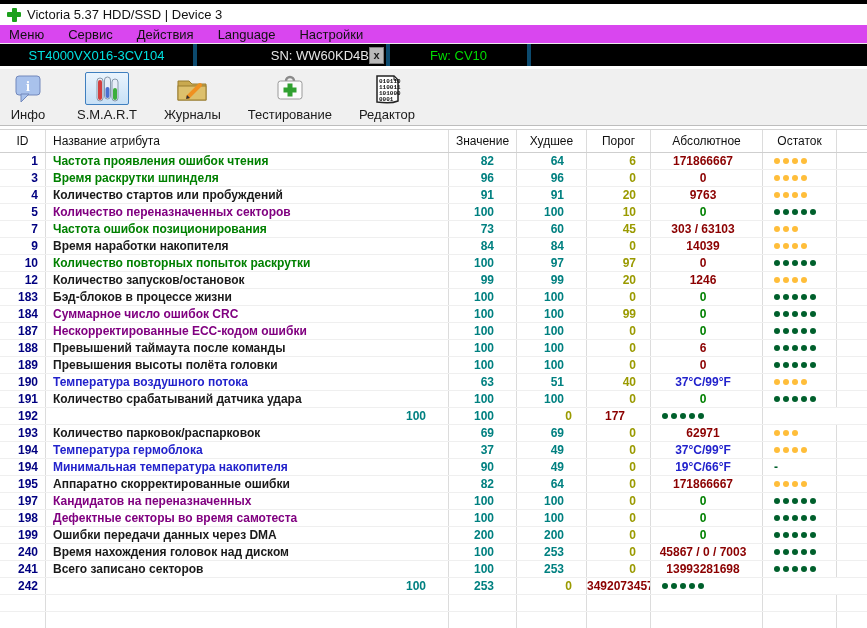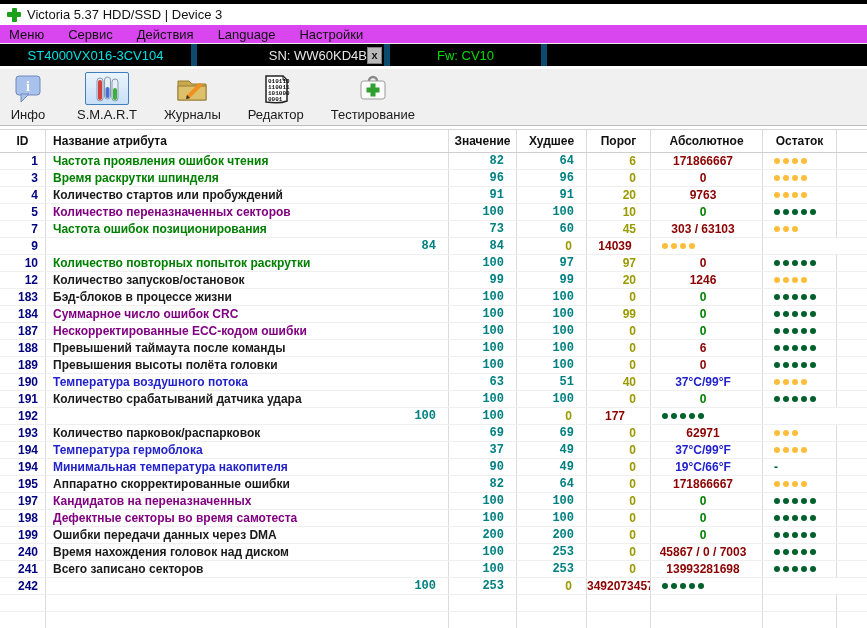--- a/index.html
+++ b/index.html
@@ -18,52 +18,52 @@
   .app-cross::after{ content:""; position:absolute; top:4.5px; left:0; width:14px; height:5px; background:#1ca01c; border-radius:1px;}
   .title-text{ font-size:13px; color:#111; }
 
   
   .menubar{ height:19px; display:flex; align-items:center; background:#d946ef; font-size:13px; color:#111; border-bottom:1px solid #ededed;}
   .menu-item{ margin-left:24px; cursor:default; }
   .menu-item:first-child{ margin-left:9px; }
 
   
   .devicebar{ height:22px; background:#000; display:flex; align-items:stretch; font-size:13px; }
-  .seg{ display:flex; align-items:center; justify-content:center; border-right:6px solid #0c4a6e; }
+  .seg{ display:flex; align-items:center; justify-content:center; border-right:4px solid #0c4a6e; }
   .seg-model{ width:197px; color:var(--model-cyan); }
   .seg-sn{ width:193px; color:var(--sn-white); position:relative; }
   .seg-sn .sn-text{ flex:1; text-align:right; }
   .xbtn{ width:15px; height:17px; margin-right:2px; background:#b9b9b9; border:1px solid #7e7e7e;
          color:#1a1a1a; font-size:11px; font-weight:bold; line-height:14px; text-align:center; cursor:pointer; }
-  .seg-fw{ width:157px; color:var(--fw-green);text-align:right; }
+  .seg-fw{ width:141px; color:var(--fw-green);text-align:right; }
   .seg-rest{ flex:1; border-right:none; }
 
   .gap3{ height:3px; background:#fff; }
 
   
   .toolbar{ height:57px; background:#f0f0f0; border-bottom:1px solid #bdbdbd; display:flex; align-items:flex-start; padding:3px 0 0 6px; }
   .tbtn{ display:flex; flex-direction:column; align-items:center; margin-right:27px; cursor:pointer; }
   .ticon{ width:44px; height:33px; display:flex; align-items:center; justify-content:center; border:1px solid transparent; border-radius:2px; }
   .tbtn.selected .ticon{ background:linear-gradient(#eaf4fd,#c7e0f6); border:1px solid #3f7fbf; }
   .tlabel{ font-size:13px; color:#1a1a1a; margin-top:2px; white-space:nowrap; }
 
   
   .smart-table{ width:867px; background:#fff; }
   .thead,.trow{ display:grid; grid-template-columns:46px 403px 68px 70px 64px 112px 74px 1fr; }
-  .thead{ height:24px; line-height:22px; border-top:1px solid #d4d4d4; border-bottom:1px solid #cfcfcf; font-weight:bold; font-size:12px; color:#111;}
+  .thead{ height:24px; line-height:22px; border-top:1px solid #d4d4d4; border-bottom:1px solid #cfcfcf; font-weight:normal; font-size:12px; color:#111;}
   .thead .cell{ text-align:center; }
   .thead .h-name{ text-align:left; padding-left:7px; }
   .trow{ height:17px; line-height:16px; border-bottom:1px solid #efefef; font-size:12px; font-weight:bold; }
   .cell{ border-right:1px solid #dcdcdc; overflow:hidden; white-space:nowrap; }
   .cell:last-child{ border-right:none; }
   .c-id{ text-align:right; padding-right:7px; color:var(--id-navy); }
   .c-name{ padding-left:7px; }
   .nc-green{ color:var(--name-green); } .nc-black{ color:#1a1a1a; }
   .nc-purple{ color:var(--name-purple); } .nc-blue{ color:var(--name-blue); }
-  .c-num{ text-align:right; padding-right:12px; color:var(--value-teal);font-family:Liberation Mono, monospace; }
+  .c-num{ text-align:right; padding-right:22px; color:var(--value-teal); }
   .c-thresh{ text-align:right; padding-right:14px; color:var(--threshold-olive); }
   .c-abs{ text-align:center; padding-right:7px; }
   .ac-red{ color:var(--absolute-red); } .ac-green{ color:var(--absolute-green); } .ac-blue{ color:var(--absolute-blue); }
   .c-dots{ padding-left:11px; display:flex; align-items:center; }
   .dot{ width:6px; height:6px; border-radius:50%; margin-right:3px; flex:0 0 6px; }
   .do{ background:var(--dot-orange); } .dg{ background:var(--dot-green); }
   .dash{ color:var(--dot-green); font-weight:bold; }
   .filler-row{ height:17px; border-bottom:1px solid #efefef; display:grid; grid-template-columns:46px 403px 68px 70px 64px 112px 74px 1fr; }
   .filler-row .cell{ height:100%; }
 </style>
@@ -131,43 +131,43 @@
           <rect x="3" y="12" width="28" height="14" fill="#ddc06c" stroke="#9a7d2f"></rect>
           <line x1="13" y1="23" x2="25" y2="11" stroke="#f09020" stroke-width="4" stroke-linecap="round"></line>
           <polygon points="11,25 15,24 12,21" fill="#333"></polygon>
         </svg>
       </div>
       <div class="tlabel">Журналы</div>
     </div>
 
     <div class="tbtn">
       <div class="ticon">
+        <svg width="34" height="30" viewBox="0 0 34 30">
+          <path d="M13,7 a4,4 0 0 1 8,0" fill="none" stroke="#8a8a8a" stroke-width="2.5"></path>
+          <rect x="5" y="7" width="24" height="18" rx="2.5" fill="#fbfbfb" stroke="#9a9a9a"></rect>
+          <rect x="14.5" y="9.5" width="5" height="13" fill="#2fa02f"></rect>
+          <rect x="10.5" y="13.5" width="13" height="5" fill="#2fa02f"></rect>
+        </svg>
+      </div>
+      <div class="tlabel">Тестирование</div>
+    </div>
+
+    <div class="tbtn">
+      <div class="ticon">
         <svg width="30" height="30" viewBox="0 0 30 30">
           <path d="M5,2 h17 l4,4 v21 q-7,3 -21,1 z" fill="#ffffff" stroke="#222" stroke-width="1.5"></path>
           <path d="M22,2 l4,4 h-4 z" fill="#cccccc" stroke="#222"></path>
           <text x="7" y="9" font-size="6" font-weight="bold" fill="#111" font-family="'Liberation Mono',monospace">010110</text>
           <text x="7" y="15" font-size="6" font-weight="bold" fill="#111" font-family="'Liberation Mono',monospace">110011</text>
           <text x="7" y="21" font-size="6" font-weight="bold" fill="#111" font-family="'Liberation Mono',monospace">101000</text>
           <text x="7" y="27" font-size="6" font-weight="bold" fill="#111" font-family="'Liberation Mono',monospace">0001</text>
         </svg>
       </div>
       <div class="tlabel">Редактор</div>
     </div>
-
-    <div class="tbtn">
-      <div class="ticon">
-        <svg width="34" height="30" viewBox="0 0 34 30">
-          <path d="M13,7 a4,4 0 0 1 8,0" fill="none" stroke="#8a8a8a" stroke-width="2.5"></path>
-          <rect x="5" y="7" width="24" height="18" rx="2.5" fill="#fbfbfb" stroke="#9a9a9a"></rect>
-          <rect x="14.5" y="9.5" width="5" height="13" fill="#2fa02f"></rect>
-          <rect x="10.5" y="13.5" width="13" height="5" fill="#2fa02f"></rect>
-        </svg>
-      </div>
-      <div class="tlabel">Тестирование</div>
-    </div>
   </div>
 
   <div class="gap3"></div>
 
   <div class="smart-table">
     <div class="thead">
       <div class="cell">ID</div>
       <div class="cell h-name">Название атрибута</div>
       <div class="cell">Значение</div>
       <div class="cell">Худшее</div>
@@ -247,20 +247,21 @@
           <div class="cell c-abs ac-red">303 / 63103</div>
           <div class="cell c-dots">
             <span class="dot do"></span>
             <span class="dot do"></span>
             <span class="dot do"></span>
           </div>
           <div class="cell c-tail"></div>
         </div>
         <div class="trow">
           <div class="cell c-id">9</div>
+          <div class="cell c-name nc-black">Время наработки накопителя</div>
           <div class="cell c-num">84</div>
           <div class="cell c-num">84</div>
           <div class="cell c-thresh">0</div>
           <div class="cell c-abs ac-red">14039</div>
           <div class="cell c-dots">
             <span class="dot do"></span>
             <span class="dot do"></span>
             <span class="dot do"></span>
             <span class="dot do"></span>
           </div>

